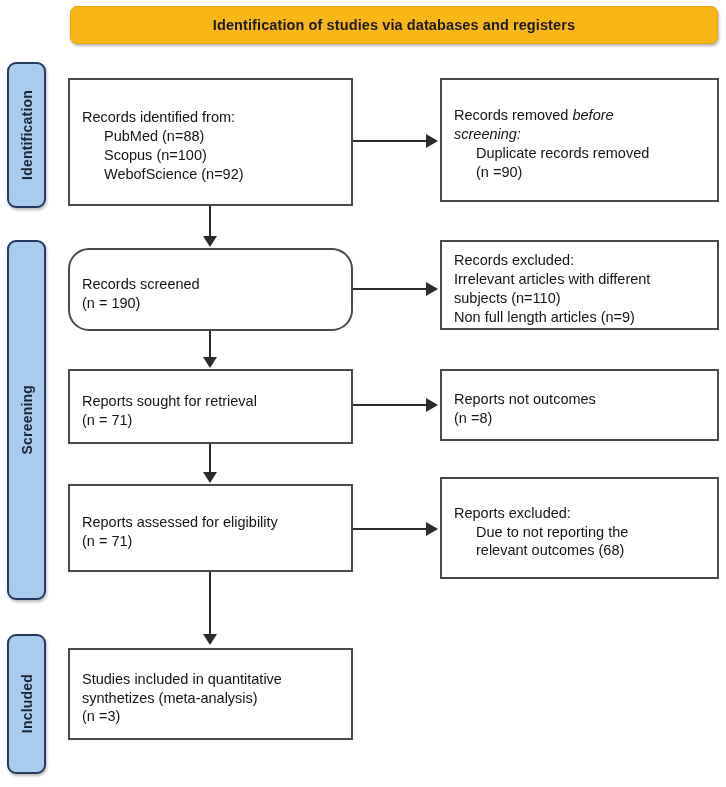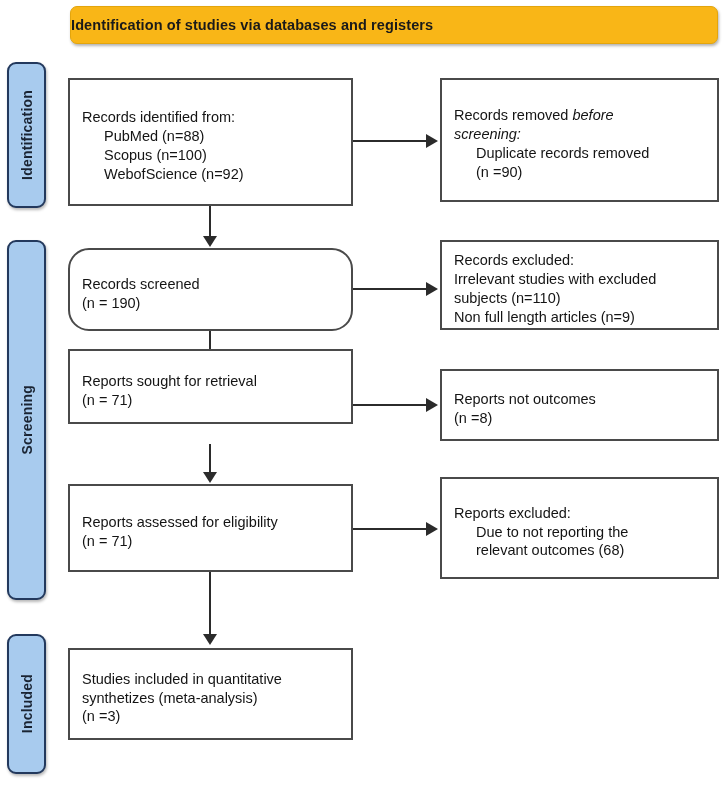--- a/index.html
+++ b/index.html
@@ -25,20 +25,21 @@
     left: 70px;
     top: 6px;
     width: 648px;
     height: 38px;
     background: #f9b617;
     border: 1px solid #e3a50d;
     border-radius: 7px;
     box-shadow: 1px 2px 3px rgba(0,0,0,0.30);
     display: flex;
     align-items: center;
+    justify-content: center;
     box-sizing: border-box;
   }
   .banner-text {
     font-size: 14.5px;
     font-weight: bold;
     color: #1a1a1a;
     letter-spacing: 0.1px;
     text-align: center;
     white-space: nowrap;
   }
@@ -85,21 +86,21 @@
     line-height: 1.30;
     color: #141414;
     white-space: pre-wrap;
   }
   .box-text .ital { font-style: italic; }
   .box-text .ind  { display: inline-block; width: 22px; }
 
   
   #box-identified        { left: 68px; top: 78px;  width: 285px; height: 128px; }
   #box-screened          { left: 68px; top: 248px; width: 285px; height: 83px; border-radius: 21px;  }
-  #box-sought            { left: 68px; top: 349px; width: 285px; height: 75px;  }
+  #box-sought            { left: 68px; top: 369px; width: 285px; height: 75px;  }
   #box-assessed          { left: 68px; top: 484px; width: 285px; height: 88px;  }
   #box-included          { left: 68px; top: 648px; width: 285px; height: 92px;  }
 
   
   #box-removed           { left: 440px; top: 78px;  width: 279px; height: 124px; }
   #box-records-excluded  { left: 440px; top: 240px; width: 279px; height: 90px;  }
   #box-not-retrieved     { left: 440px; top: 369px; width: 279px; height: 72px;  }
   #box-reports-excluded  { left: 440px; top: 477px; width: 279px; height: 102px; }
 
   
@@ -168,21 +169,21 @@
   <div class="conn">
     <div class="vline" style="top:206px; height:31px;"></div>
     <div class="varrow" style="top:236px;"></div>
   </div>
 
   <div class="box" id="box-screened">
     <div class="box-text"><span>Records screened</span><br><span>(n = 190)</span></div>
   </div>
 
   <div class="box" id="box-records-excluded">
-    <div class="box-text"><span>Records excluded:</span><br><span>Irrelevant studies with excluded</span><br><span>subjects (n=110)</span><br><span>Non full length articles (n=9)</span></div>
+    <div class="box-text"><span>Records excluded:</span><br><span>Irrelevant articles with different</span><br><span>subjects (n=110)</span><br><span>Non full length articles (n=9)</span></div>
   </div>
 
   <div class="conn">
     <div class="hline" style="top:288px;"></div>
     <div class="harrow" style="top:282px;"></div>
   </div>
   <div class="conn">
     <div class="vline" style="top:331px; height:27px;"></div>
     <div class="varrow" style="top:357px;"></div>
   </div>

